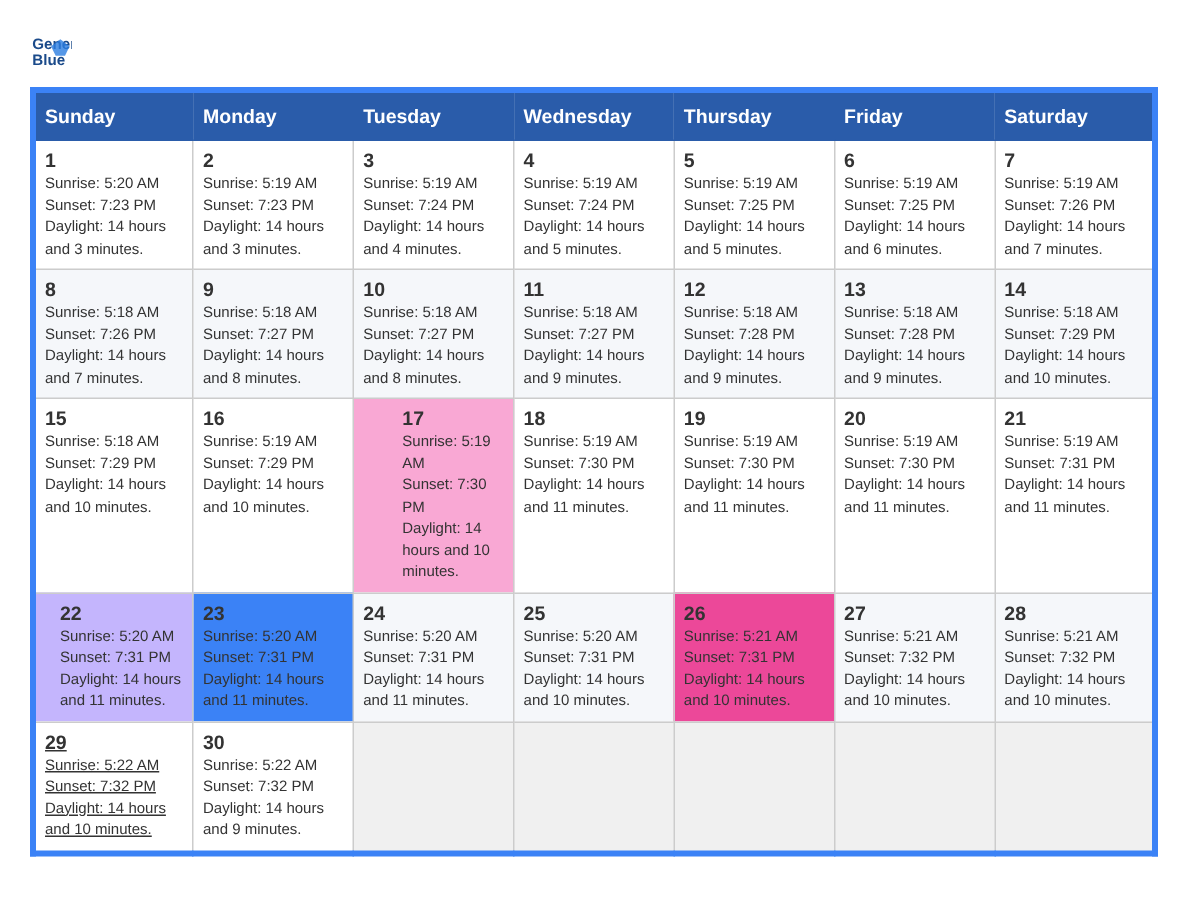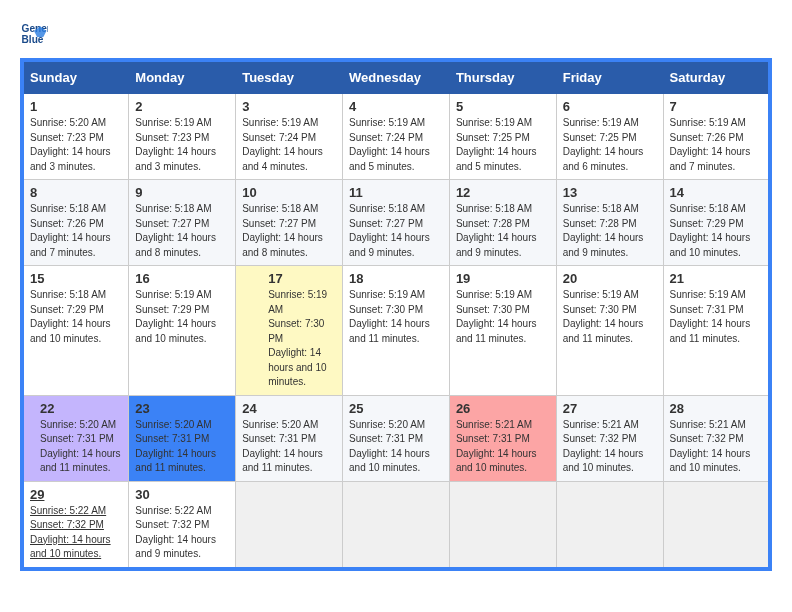--- a/index.html
+++ b/index.html
@@ -243,21 +243,21 @@
         </div>
       </td>
         <td style="background: rgb(255, 255, 255);">
         <span class="day-number">16</span>
         <div class="day-detail">
           Sunrise: 5:19 AM<br>
           Sunset: 7:29 PM<br>
           Daylight: 14 hours and 10 minutes.
         </div>
       </td>
-        <td style="background: #fef9c3; padding-left: 32px;">
+        <td style="background: #f9a8d4; padding-left: 32px;">
         <span class="day-number">17</span>
         <div class="day-detail">
           Sunrise: 5:19 AM<br>
           Sunset: 7:30 PM<br>
           Daylight: 14 hours and 10 minutes.
         </div>
       </td>
         <td style="background: rgb(255, 255, 255);">
         <span class="day-number">18</span>
         <div class="day-detail">
@@ -317,21 +317,21 @@
         </div>
       </td>
         <td style="background: rgb(245, 247, 250);">
         <span class="day-number">25</span>
         <div class="day-detail">
           Sunrise: 5:20 AM<br>
           Sunset: 7:31 PM<br>
           Daylight: 14 hours and 10 minutes.
         </div>
       </td>
-        <td style="background: #fca5a5;">
+        <td style="background: #ec4899;">
         <span class="day-number">26</span>
         <div class="day-detail">
           Sunrise: 5:21 AM<br>
           Sunset: 7:31 PM<br>
           Daylight: 14 hours and 10 minutes.
         </div>
       </td>
         <td style="background: rgb(245, 247, 250);">
         <span class="day-number">27</span>
         <div class="day-detail">

